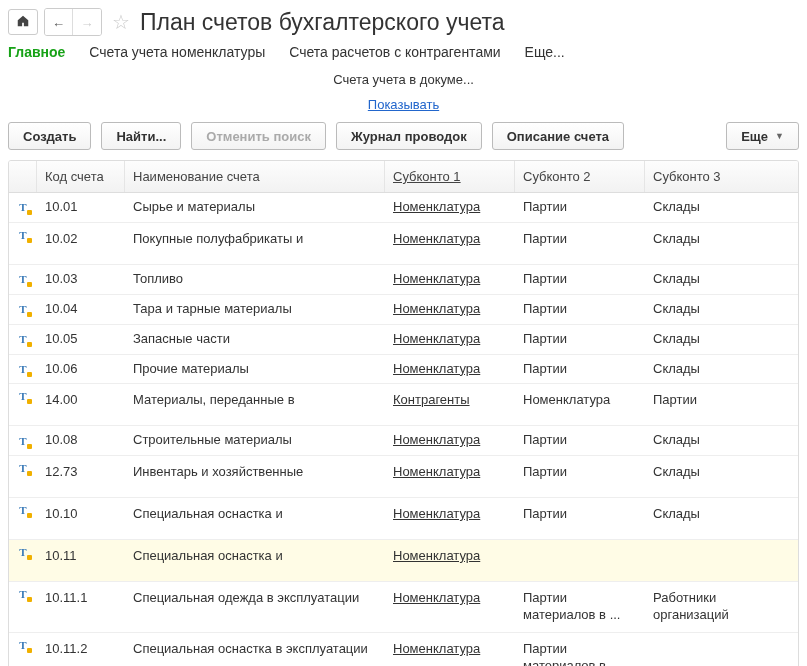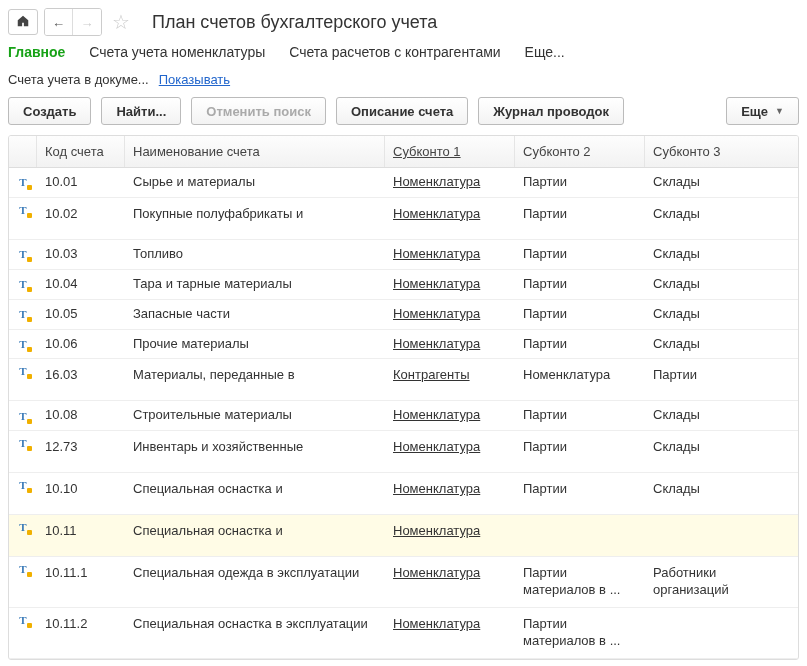--- a/index.html
+++ b/index.html
@@ -43,39 +43,39 @@
     border-right: 1px solid #ddd;
     width: 28px;
   }
   .nav-group .icon-btn:last-child { border-right: none; }
   .star {
     color: #ccc;
     font-size: 20px;
     margin: 0 4px;
   }
   .page-title {
-    font-size: 18px;
+    font-size: 23px;
     font-weight: normal;
     color: #333;
-    margin-left: 12px;
   }
   .tabs {
     display: flex;
     gap: 24px;
     margin-bottom: 12px;
     font-size: 14px;
   }
   .tab { color: #333; cursor: pointer; }
   .tab.active { color: #17a217; font-weight: bold; }
   .filter-row {
     display: flex;
     align-items: center;
     gap: 10px;
     margin-bottom: 10px;
     font-size: 13px;
+    flex-direction: column;
   }
   .link { color: #2266cc; text-decoration: underline; cursor: pointer; }
   .toolbar {
     display: flex;
     gap: 10px;
     margin-bottom: 10px;
   }
   .btn {
     height: 28px;
     padding: 0 14px;
@@ -190,22 +190,22 @@
 
 <div class="filter-row">
   <span>Счета учета в докуме...</span>
   <span class="link">Показывать</span>
 </div>
 
 <div class="toolbar">
   <button class="btn">Создать</button>
   <button class="btn">Найти...</button>
   <button class="btn disabled">Отменить поиск</button>
+  <button class="btn">Журнал проводок</button>
   <button class="btn">Описание счета</button>
-  <button class="btn">Журнал проводок</button>
   <div class="spacer"></div>
   <button class="btn">
     <span>Еще</span>
     <span class="chev">▼</span>
   </button>
 </div>
 
 <div class="table">
   <div class="thead">
     <div class="th col-icon"></div>
@@ -273,21 +273,21 @@
         <div class="cell col-code">10.06</div>
         <div class="cell col-name">Прочие материалы</div>
         <div class="cell col-sub1">Номенклатура</div>
         <div class="cell col-sub2">Партии</div>
         <div class="cell col-sub3">Склады</div>
       </div>
       <div class="row tall">
         <div class="tico col-icon">
           <span class="t-icon">Т</span>
         </div>
-        <div class="cell col-code">16.03</div>
+        <div class="cell col-code">14.00</div>
         <div class="cell col-name">Материалы, переданные в</div>
         <div class="cell col-sub1">Контрагенты</div>
         <div class="cell col-sub2">Номенклатура</div>
         <div class="cell col-sub3">Партии</div>
       </div>
       <div class="row">
         <div class="tico col-icon">
           <span class="t-icon">Т</span>
         </div>
         <div class="cell col-code">10.08</div>

